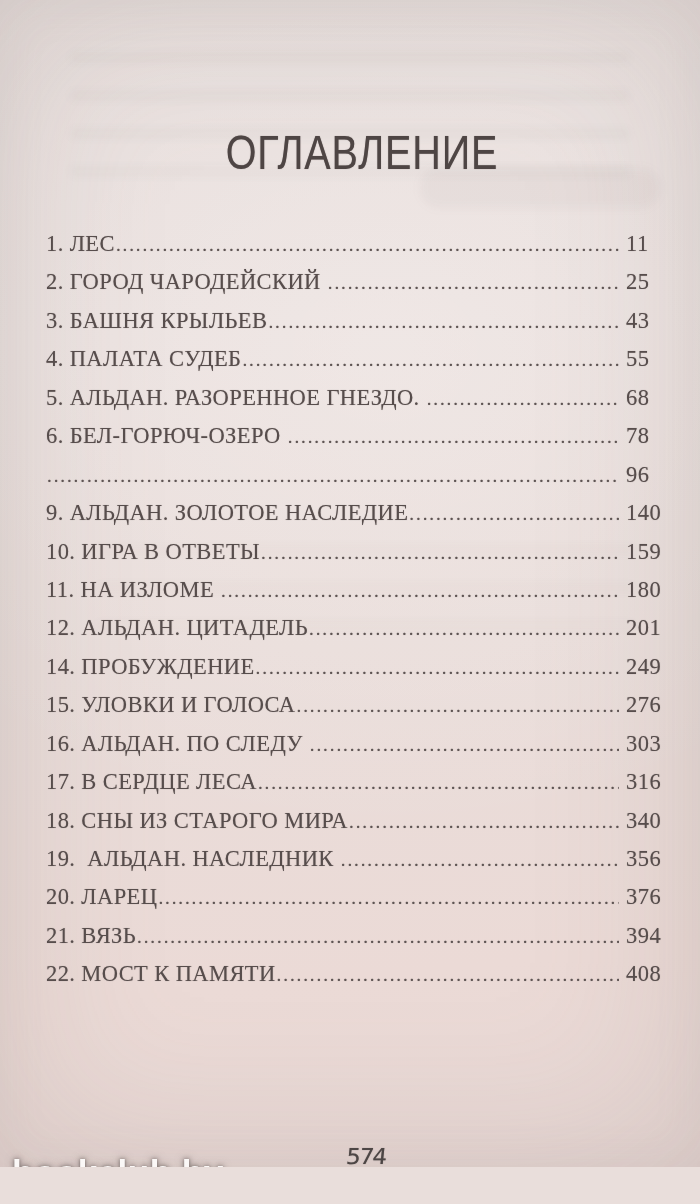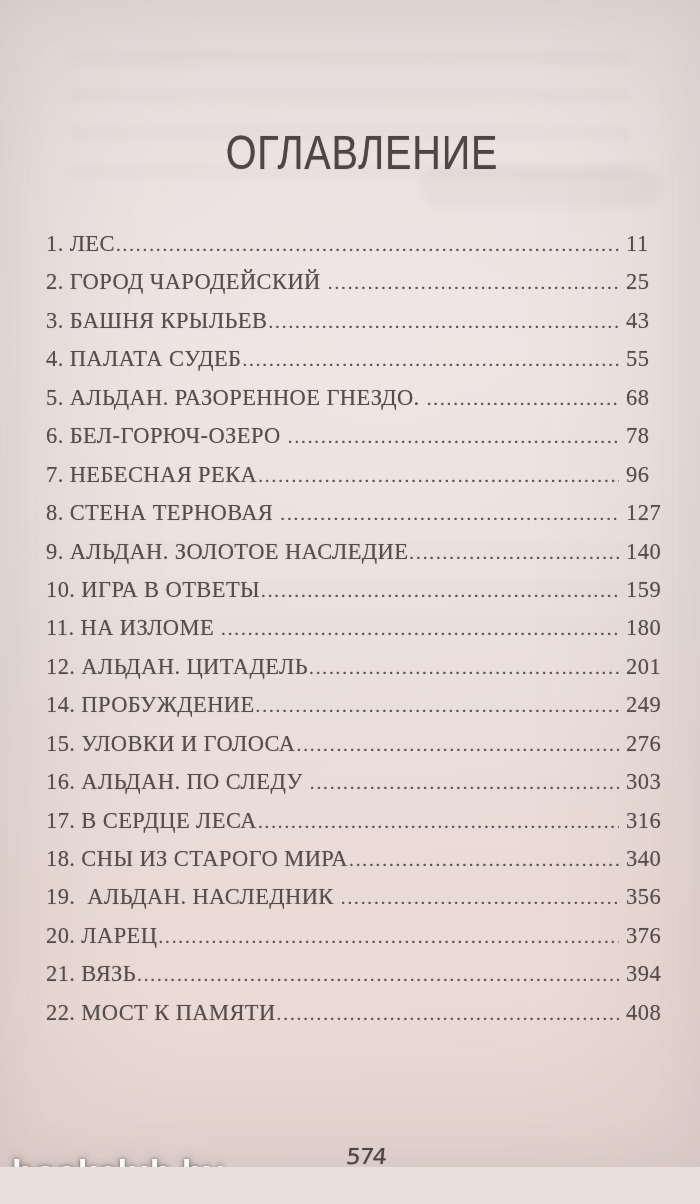--- a/index.html
+++ b/index.html
@@ -150,22 +150,21 @@
 
   <h1 class="title">ОГЛАВЛЕНИЕ</h1>
 
   <div class="toc">
       <div class="toc-row"><span class="toc-label">1. ЛЕС</span><span class="toc-dots"></span><span class="toc-page">11</span></div>
       <div class="toc-row"><span class="toc-label">2. ГОРОД ЧАРОДЕЙСКИЙ </span><span class="toc-dots"></span><span class="toc-page">25</span></div>
       <div class="toc-row"><span class="toc-label">3. БАШНЯ КРЫЛЬЕВ</span><span class="toc-dots"></span><span class="toc-page">43</span></div>
       <div class="toc-row"><span class="toc-label">4. ПАЛАТА СУДЕБ</span><span class="toc-dots"></span><span class="toc-page">55</span></div>
       <div class="toc-row"><span class="toc-label">5. АЛЬДАН. РАЗОРЕННОЕ ГНЕЗДО. </span><span class="toc-dots"></span><span class="toc-page">68</span></div>
       <div class="toc-row"><span class="toc-label">6. БЕЛ-ГОРЮЧ-ОЗЕРО </span><span class="toc-dots"></span><span class="toc-page">78</span></div>
-      <div class="toc-row"><span class="toc-label">7. НЕБЕСНАЯ РЕКА</span><span class="toc-dots"></span><span class="toc-page">96</span></div>
-      <div class="toc-row"><span class="toc-label">8. СТЕНА ТЕРНОВАЯ </span><span class="toc-dots"></span><span class="toc-page">127</span></div>
+      <div class="toc-row"><span class="toc-dots"></span><span class="toc-page">96</span></div>
       <div class="toc-row"><span class="toc-label">9. АЛЬДАН. ЗОЛОТОЕ НАСЛЕДИЕ</span><span class="toc-dots"></span><span class="toc-page">140</span></div>
       <div class="toc-row"><span class="toc-label">10. ИГРА В ОТВЕТЫ</span><span class="toc-dots"></span><span class="toc-page">159</span></div>
       <div class="toc-row"><span class="toc-label">11. НА ИЗЛОМЕ </span><span class="toc-dots"></span><span class="toc-page">180</span></div>
       <div class="toc-row"><span class="toc-label">12. АЛЬДАН. ЦИТАДЕЛЬ</span><span class="toc-dots"></span><span class="toc-page">201</span></div>
       <div class="toc-row"><span class="toc-label">14. ПРОБУЖДЕНИЕ</span><span class="toc-dots"></span><span class="toc-page">249</span></div>
       <div class="toc-row"><span class="toc-label">15. УЛОВКИ И ГОЛОСА</span><span class="toc-dots"></span><span class="toc-page">276</span></div>
       <div class="toc-row"><span class="toc-label">16. АЛЬДАН. ПО СЛЕДУ </span><span class="toc-dots"></span><span class="toc-page">303</span></div>
       <div class="toc-row"><span class="toc-label">17. В СЕРДЦЕ ЛЕСА</span><span class="toc-dots"></span><span class="toc-page">316</span></div>
       <div class="toc-row"><span class="toc-label">18. СНЫ ИЗ СТАРОГО МИРА</span><span class="toc-dots"></span><span class="toc-page">340</span></div>
       <div class="toc-row"><span class="toc-label">19.&nbsp; АЛЬДАН. НАСЛЕДНИК </span><span class="toc-dots"></span><span class="toc-page">356</span></div>

